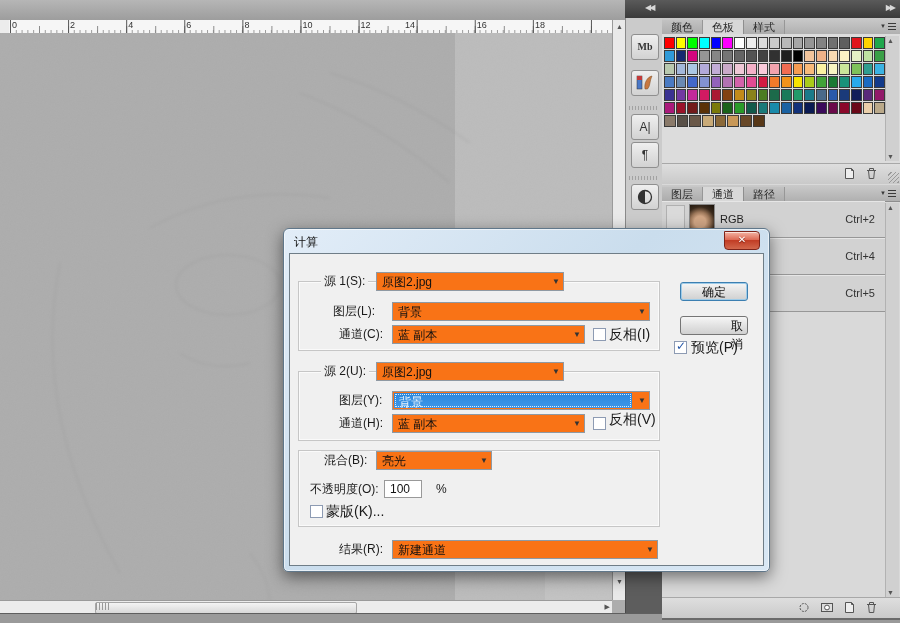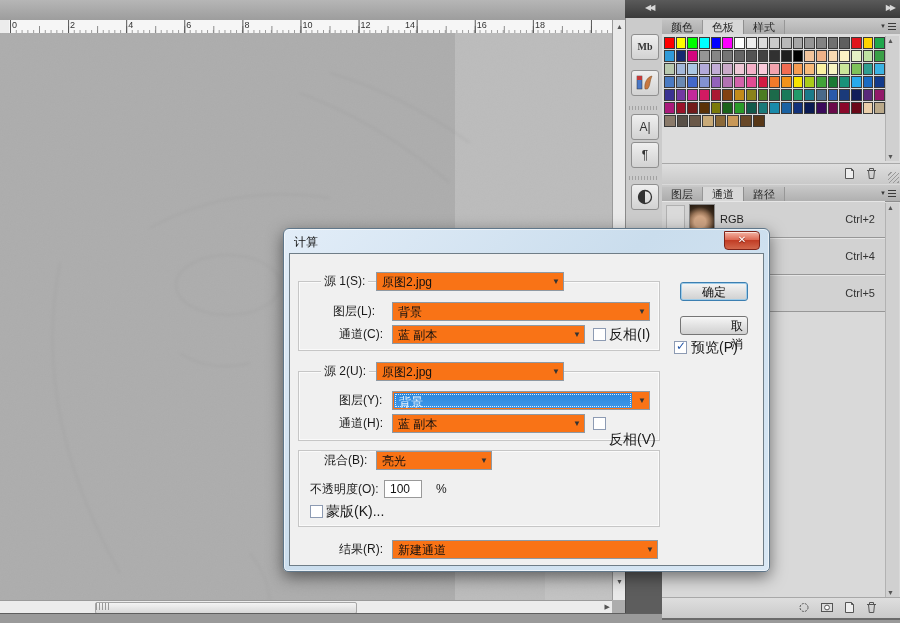--- a/index.html
+++ b/index.html
@@ -465,21 +465,21 @@
           <span class="dd-val">背景</span>
         </span>
         <span class="dd-a"></span>
       </div>
       <span class="flabel" style="left:46px;top:160px;">通道(H):</span>
       <div class="dd" style="left:102px;top:160px;width:193px;">
         <span class="dd-val">蓝 副本</span>
           <span class="dd-a"></span>
       </div>
       <span class="chk" style="left:303px;top:163px;"></span>
-      <span class="chklabel" style="left:319px;top:178px;">反相(V)</span>
+      <span class="chklabel" style="left:319px;top:158px;">反相(V)</span>
 
       <div class="grp g3"></div>
       <span class="flabel" style="left:31px;top:197px;">混合(B):</span>
       <div class="dd" style="left:86px;top:197px;width:116px;">
         <span class="dd-val">亮光</span>
           <span class="dd-a"></span>
       </div>
       <span class="flabel" style="left:17px;top:226px;">不透明度(O):</span>
       <div class="numbox" style="left:94px;top:226px;">100</div>
       <span class="unit" style="left:146px;top:228px;">%</span>

